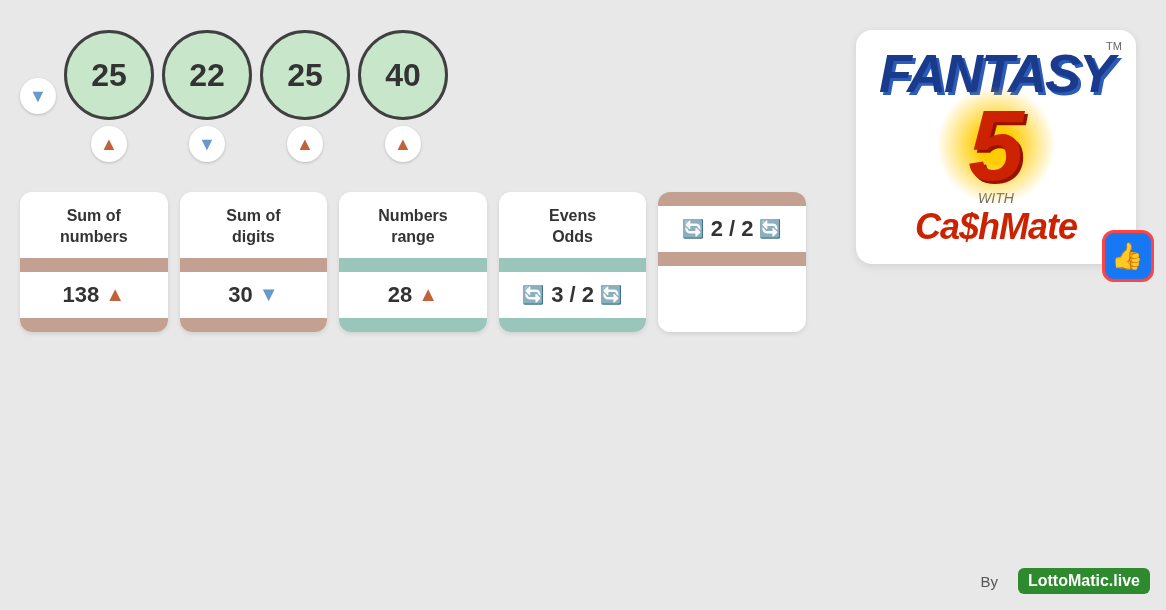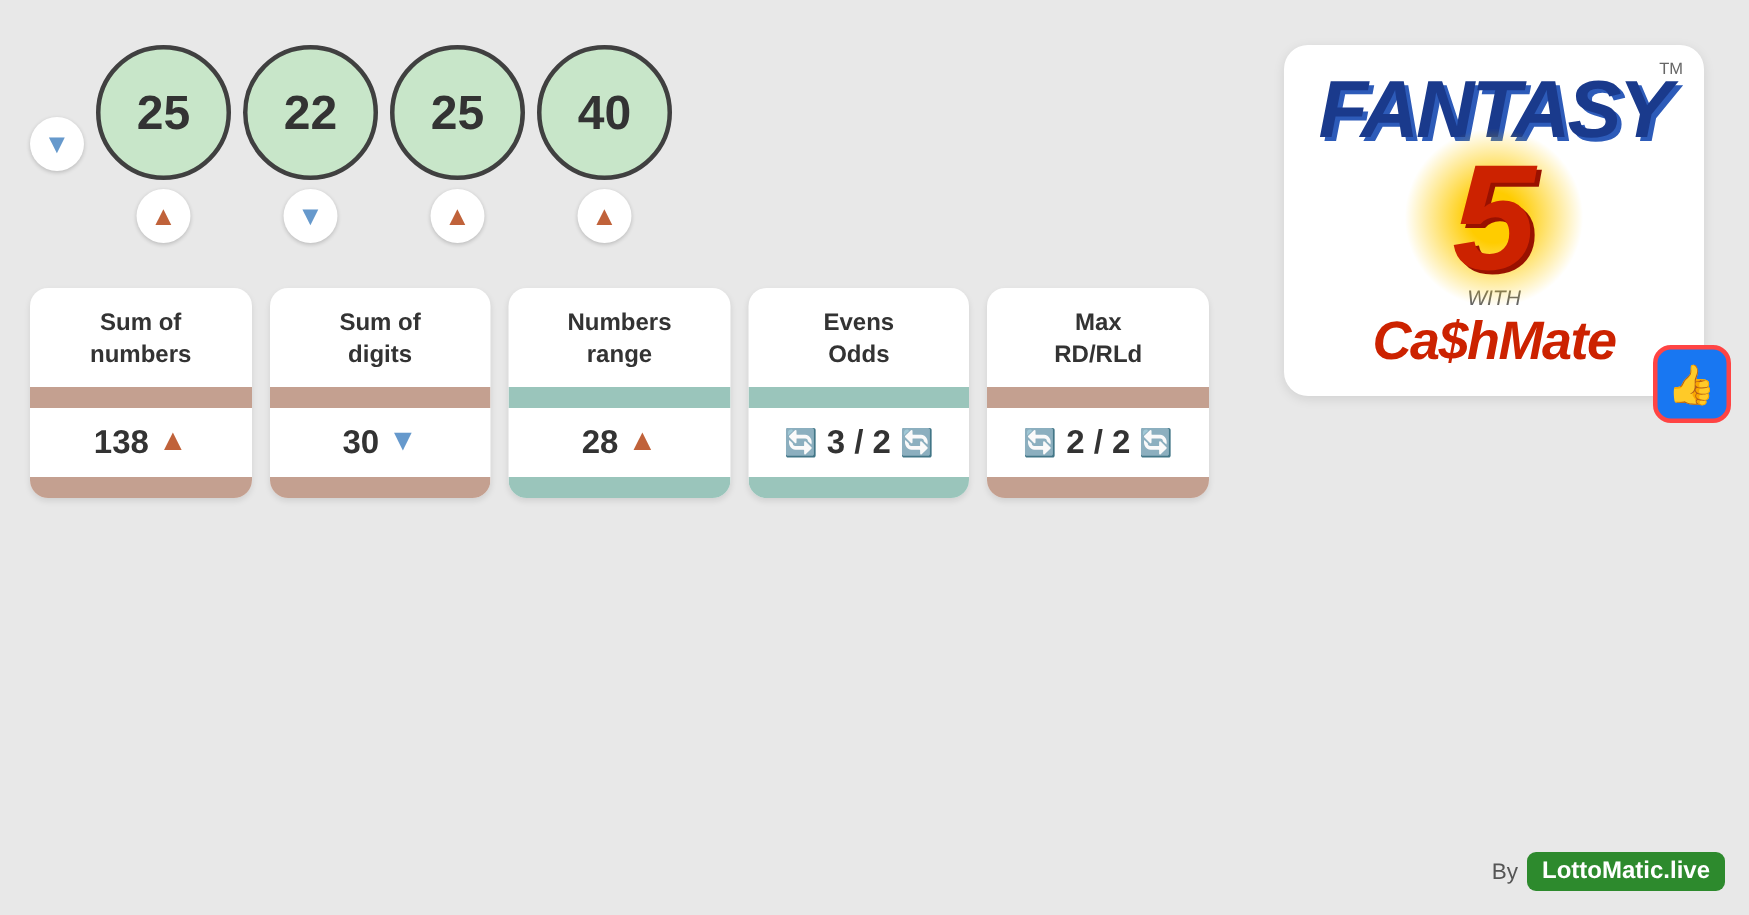--- a/index.html
+++ b/index.html
@@ -251,21 +251,21 @@
       color: white;
     }
 
     
     .branding {
       position: absolute;
       bottom: 16px;
       right: 16px;
       display: flex;
       align-items: center;
-      gap: 6px;
+      gap: 20px;
       font-size: 16px;
       color: #333;
       text-align: center;
     }
 
     .branding-badge {
       background: #2d8a2d;
       color: white;
       padding: 4px 10px;
       border-radius: 6px;
@@ -397,21 +397,20 @@
         <div class="stat-bar-top bar-teal"></div>
         <div class="stat-value">
           <span class="refresh-icon">🔄</span>
           <span>3 / 2</span>
           <span class="refresh-icon">🔄</span>
         </div>
         <div class="stat-bar-bottom bar-teal"></div>
       </div>
 
       <div class="stat-card">
-        <div class="stat-title">Max<br>RD/RLd</div>
         <div class="stat-bar-top bar-pink"></div>
         <div class="stat-value">
           <span class="refresh-icon">🔄</span>
           <span>2 / 2</span>
           <span class="refresh-icon">🔄</span>
         </div>
         <div class="stat-bar-bottom bar-pink"></div>
       </div>
 
     </div>

